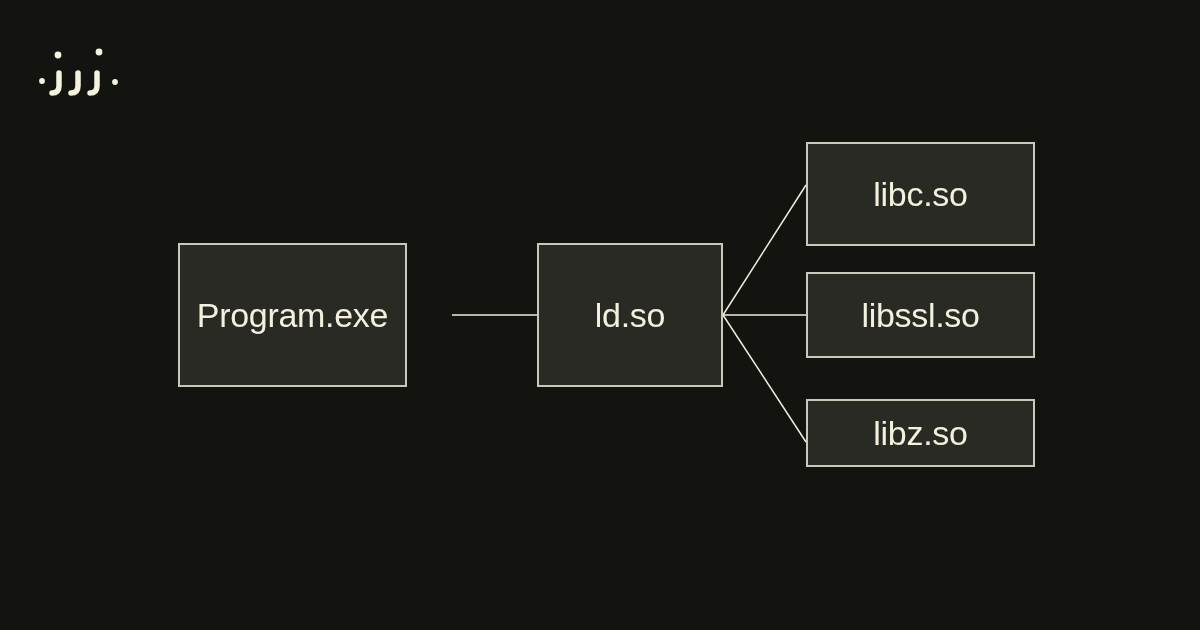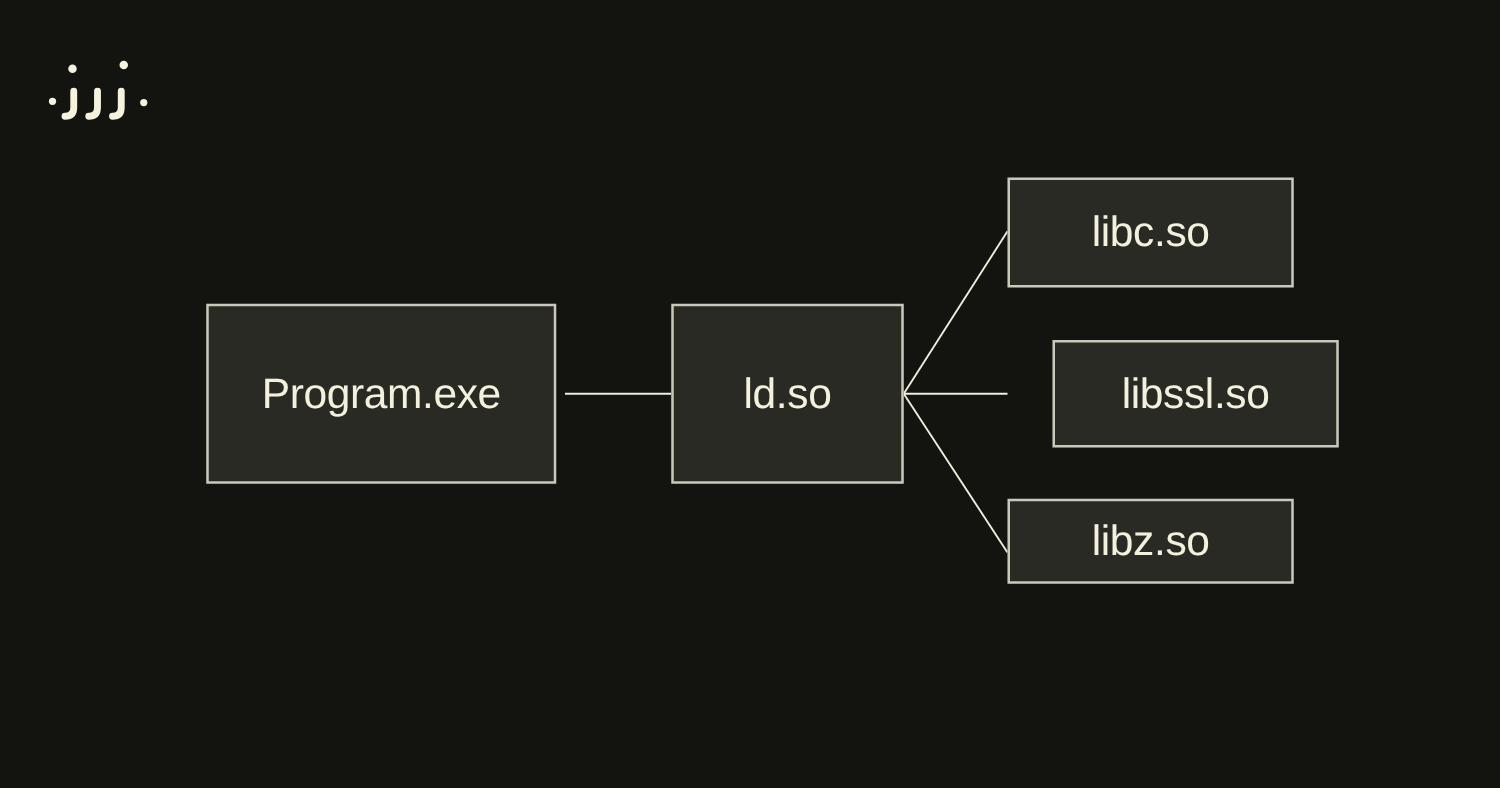--- a/index.html
+++ b/index.html
@@ -43,24 +43,24 @@
     display: flex;
     align-items: center;
     justify-content: center;
   }
   .node .label {
     color: #f3f1de;
     font-size: 34px;
     letter-spacing: -0.3px;
     white-space: nowrap;
   }
-  .node-program { left: 165px; top: 243px; width: 280px; height: 144px; }
+  .node-program { left: 178px; top: 243px; width: 229px; height: 144px; }
   .node-ld      { left: 537px; top: 243px; width: 186px; height: 144px; }
-  .node-libc    { left: 806px; top: 142px; width: 229px; height: 88px; }
-  .node-libssl  { left: 806px; top: 272px; width: 229px; height: 86px; margin-left: 36px; }
+  .node-libc    { left: 806px; top: 142px; width: 229px; height: 104px; }
+  .node-libssl  { left: 806px; top: 272px; width: 229px; height: 86px; }
   .node-libz    { left: 806px; top: 399px; width: 229px; height: 68px; }
 </style>
 </head>
 <body>
 
 <div class="canvas">
 
   <svg class="logo" viewBox="0 0 84 56" aria-hidden="true">
     <g fill="#f5f2dd" stroke="none">
       <circle cx="22" cy="11" r="3.4"></circle>

